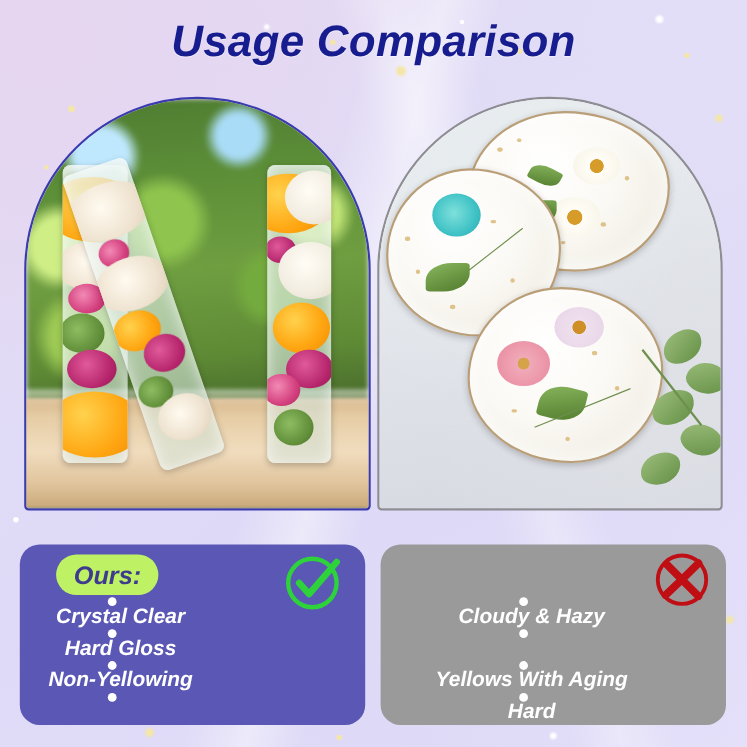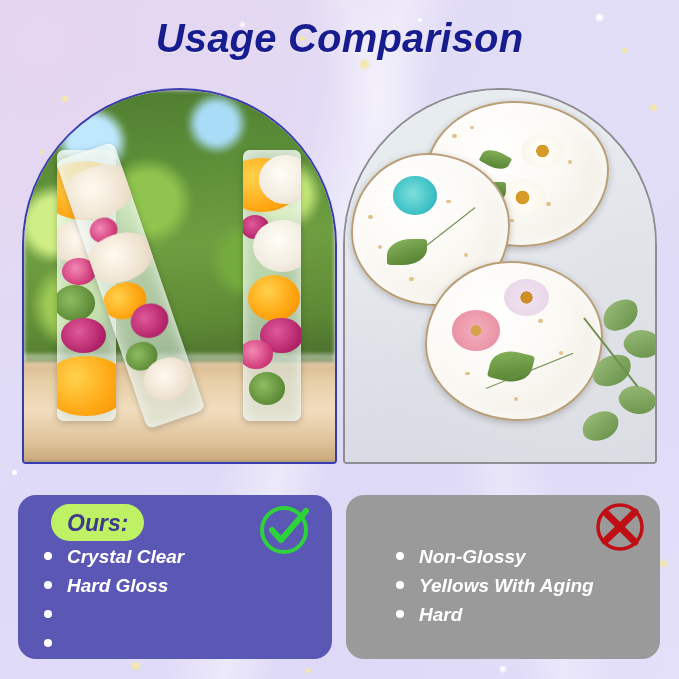--- a/index.html
+++ b/index.html
@@ -118,21 +118,21 @@
   .panel{position:relative;width:314px;height:164px;border-radius:18px;padding:0;}
   .panel.ours{background:#5a57b5;}
   .panel.others{background:#9a9a9a;}
   .pill{position:absolute;top:9px;background:#bef264;border-radius:22px;
     padding:7px 16px 4px;font-size:23px;font-weight:bold;line-height:1.12;}
   .ours .pill{left:33px;color:#3e3b8e;}
   .others .pill{left:60px;color:#77777b;}
   .marklist{position:absolute;left:26px;top:48px;margin:0;padding:0;list-style:none;}
   .others .marklist{left:50px;}
   .marklist li{display:flex;align-items:center;color:#fff;font-size:19px;
-    font-weight:bold;line-height:1;height:26px;margin-bottom:3px;white-space:nowrap;}
+    font-weight:bold;line-height:1;height:26px;margin-bottom:3px;white-space:nowrap;flex-direction:column;}
   .dot{width:8px;height:8px;border-radius:50%;background:#fff;margin-right:15px;flex:0 0 auto;}
   .mark{position:absolute;right:18px;top:4px;width:60px;height:60px;}
   .others .mark{right:10px;top:2px;}
 </style>
 </head>
 <body>
 
 <div class="stage">
 
   <div class="bg"></div>
@@ -265,37 +265,41 @@
         <li>
           <span class="dot"></span>
           <span>Crystal Clear</span>
         </li>
         <li>
           <span class="dot"></span>
           <span>Hard Gloss</span>
         </li>
         <li>
           <span class="dot"></span>
+          <span>Non-Yellowing</span>
         </li>
         <li>
           <span class="dot"></span>
         </li>
       </ul>
     </div>
 
     <div class="panel others">
       <svg class="mark" viewBox="0 0 60 60">
         <circle cx="30" cy="30" r="22" fill="none" stroke="#c00f14" stroke-width="3.5"></circle>
         <path d="M16 16 Q30 30 45 45" fill="none" stroke="#c00f14" stroke-width="7" stroke-linecap="round"></path>
         <path d="M45 15 Q30 30 15 44" fill="none" stroke="#c00f14" stroke-width="7" stroke-linecap="round"></path>
       </svg>
       <ul class="marklist">
         <li>
           <span class="dot"></span>
-          <span>Non-Glossy</span>
+          <span>Cloudy &amp; Hazy</span>
+        </li>
+        <li>
+          <span class="dot"></span>
         </li>
         <li>
           <span class="dot"></span>
           <span>Yellows With Aging</span>
         </li>
         <li>
           <span class="dot"></span>
           <span>Hard</span>
         </li>
       </ul>

